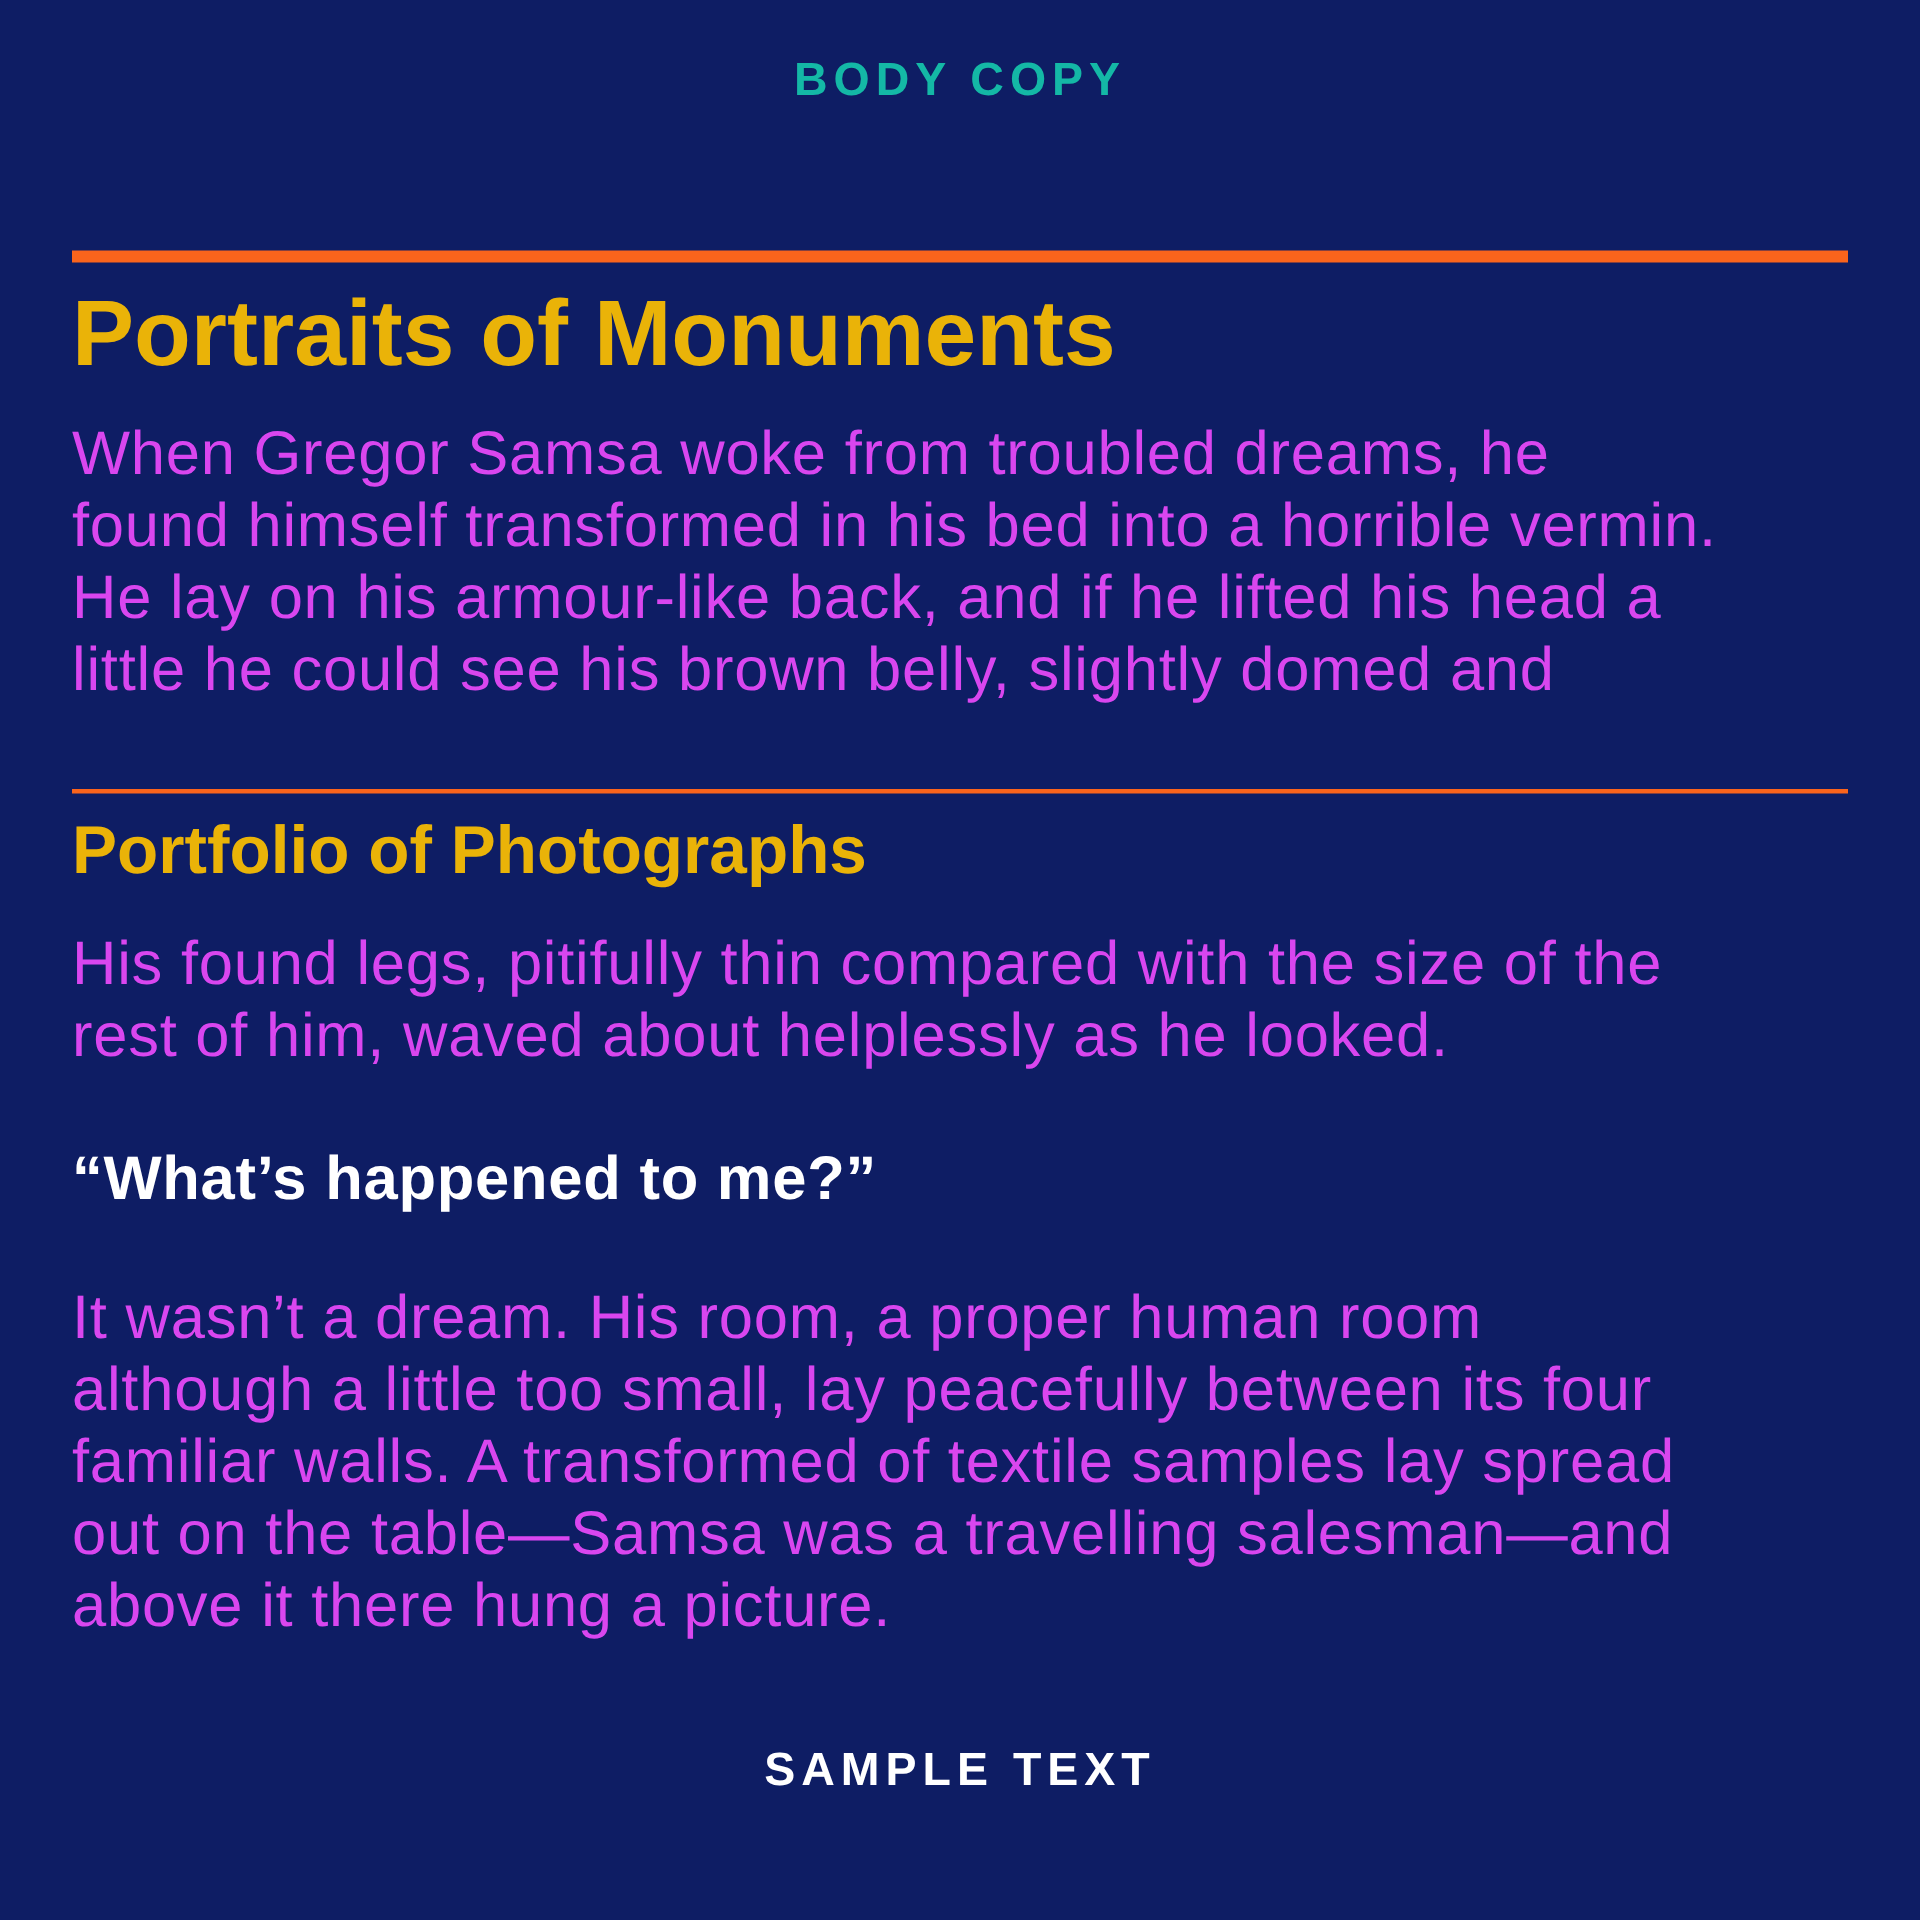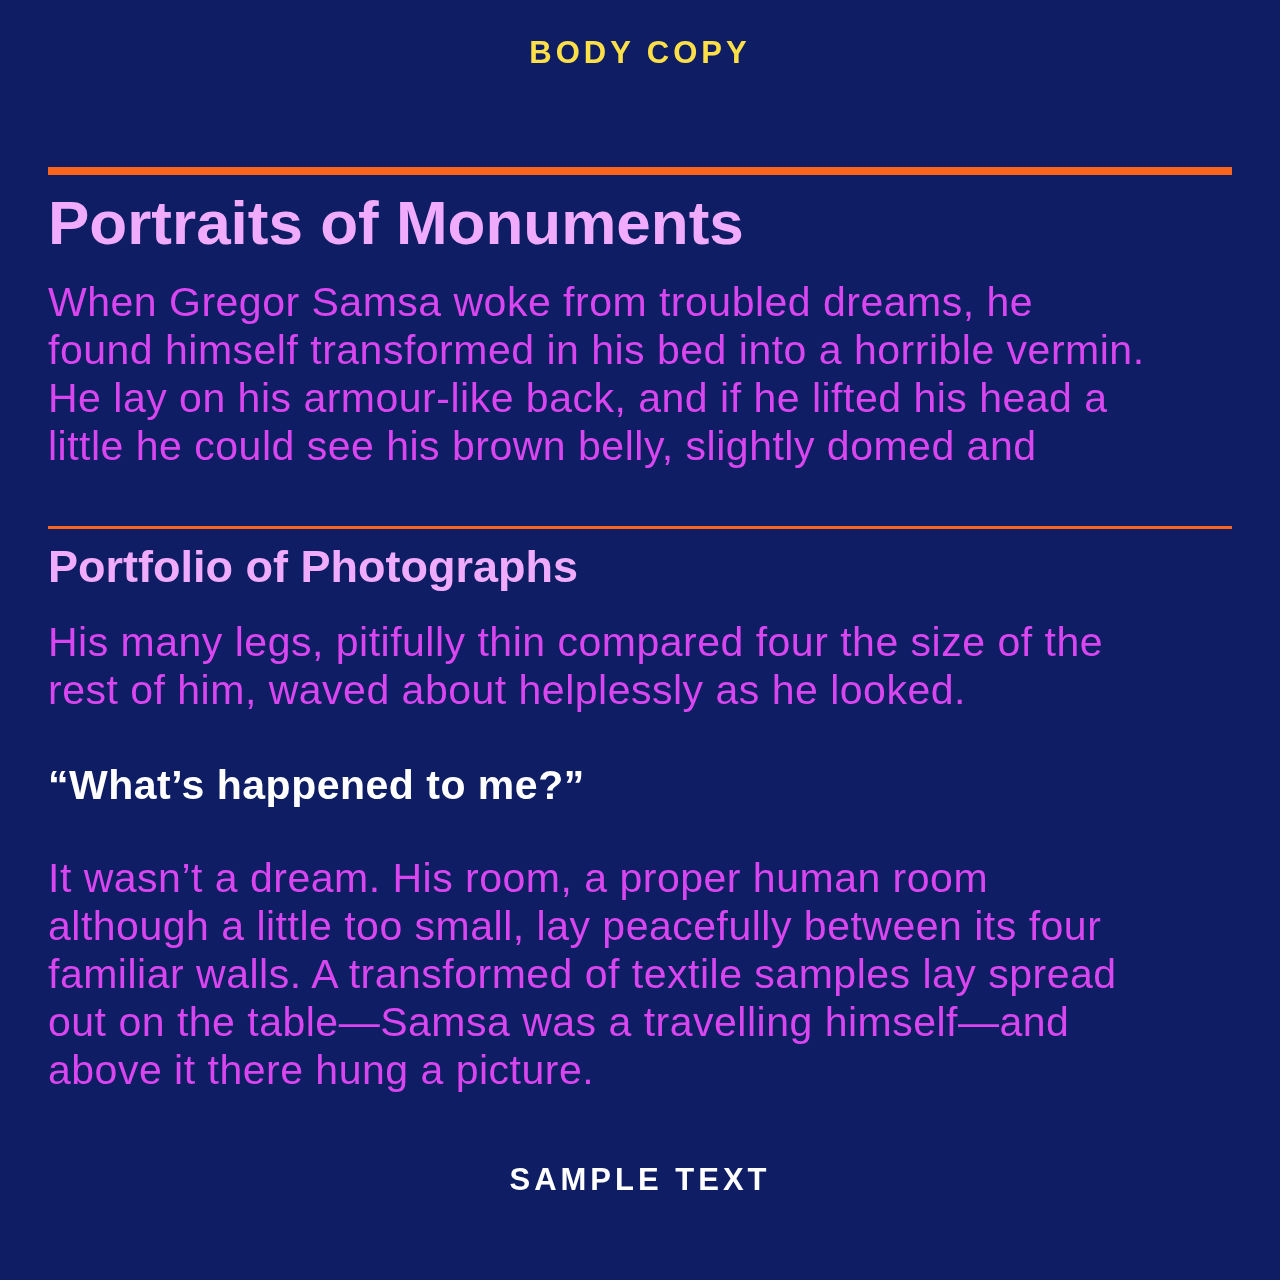--- a/index.html
+++ b/index.html
@@ -12,35 +12,35 @@
   }
   .page {
     box-sizing: border-box;
     width: 1280px;
     height: 1280px;
     padding: 0 48px;
   }
   .top-label {
     padding-top: 37px;
     text-align: center;
-    color: #fde047;
+    color: #14b8a6;
     font-size: 31px;
     font-weight: 700;
     letter-spacing: 4px;
     line-height: 1;
   }
   .rule {
     border: none;
     margin: 0;
     background: #FA641C;
   }
   .rule-thick { height: 8px; margin-top: 99px; }
   .rule-thin  { height: 3px; margin-top: 56px; }
   .heading {
-    color: #f0abfc;
+    color: #eab308;
     font-weight: 700;
     line-height: 1;
     margin: 0;
   }
   .heading-1 { font-size: 62px; margin-top: 17px; letter-spacing: 0px; }
   .heading-2 { font-size: 45px; margin-top: 15px; letter-spacing: 0px; }
   .body-copy {
     color: #d946ef;
     font-size: 41px;
     font-weight: 400;
@@ -85,28 +85,28 @@
       <span class="line">found himself transformed in his bed into a horrible vermin.</span>
       <span class="line">He lay on his armour-like back, and if he lifted his head a</span>
       <span class="line">little he could see his brown belly, slightly domed and</span>
     </p>
   </section>
 
   <section>
     <hr class="rule rule-thin">
     <h2 class="heading heading-2">Portfolio of Photographs</h2>
     <p class="body-copy para-2">
-      <span class="line">His many legs, pitifully thin compared four the size of the</span>
+      <span class="line">His found legs, pitifully thin compared with the size of the</span>
       <span class="line">rest of him, waved about helplessly as he looked.</span>
     </p>
     <p class="pull-quote">“What’s happened to me?”</p>
     <p class="body-copy para-3">
       <span class="line">It wasn’t a dream. His room, a proper human room</span>
       <span class="line">although a little too small, lay peacefully between its four</span>
       <span class="line">familiar walls. A transformed of textile samples lay spread</span>
-      <span class="line">out on the table—Samsa was a travelling himself—and</span>
+      <span class="line">out on the table—Samsa was a travelling salesman—and</span>
       <span class="line">above it there hung a picture.</span>
     </p>
   </section>
 
   <div class="bottom-label">SAMPLE TEXT</div>
 
 </div>
 
 </body></html>

